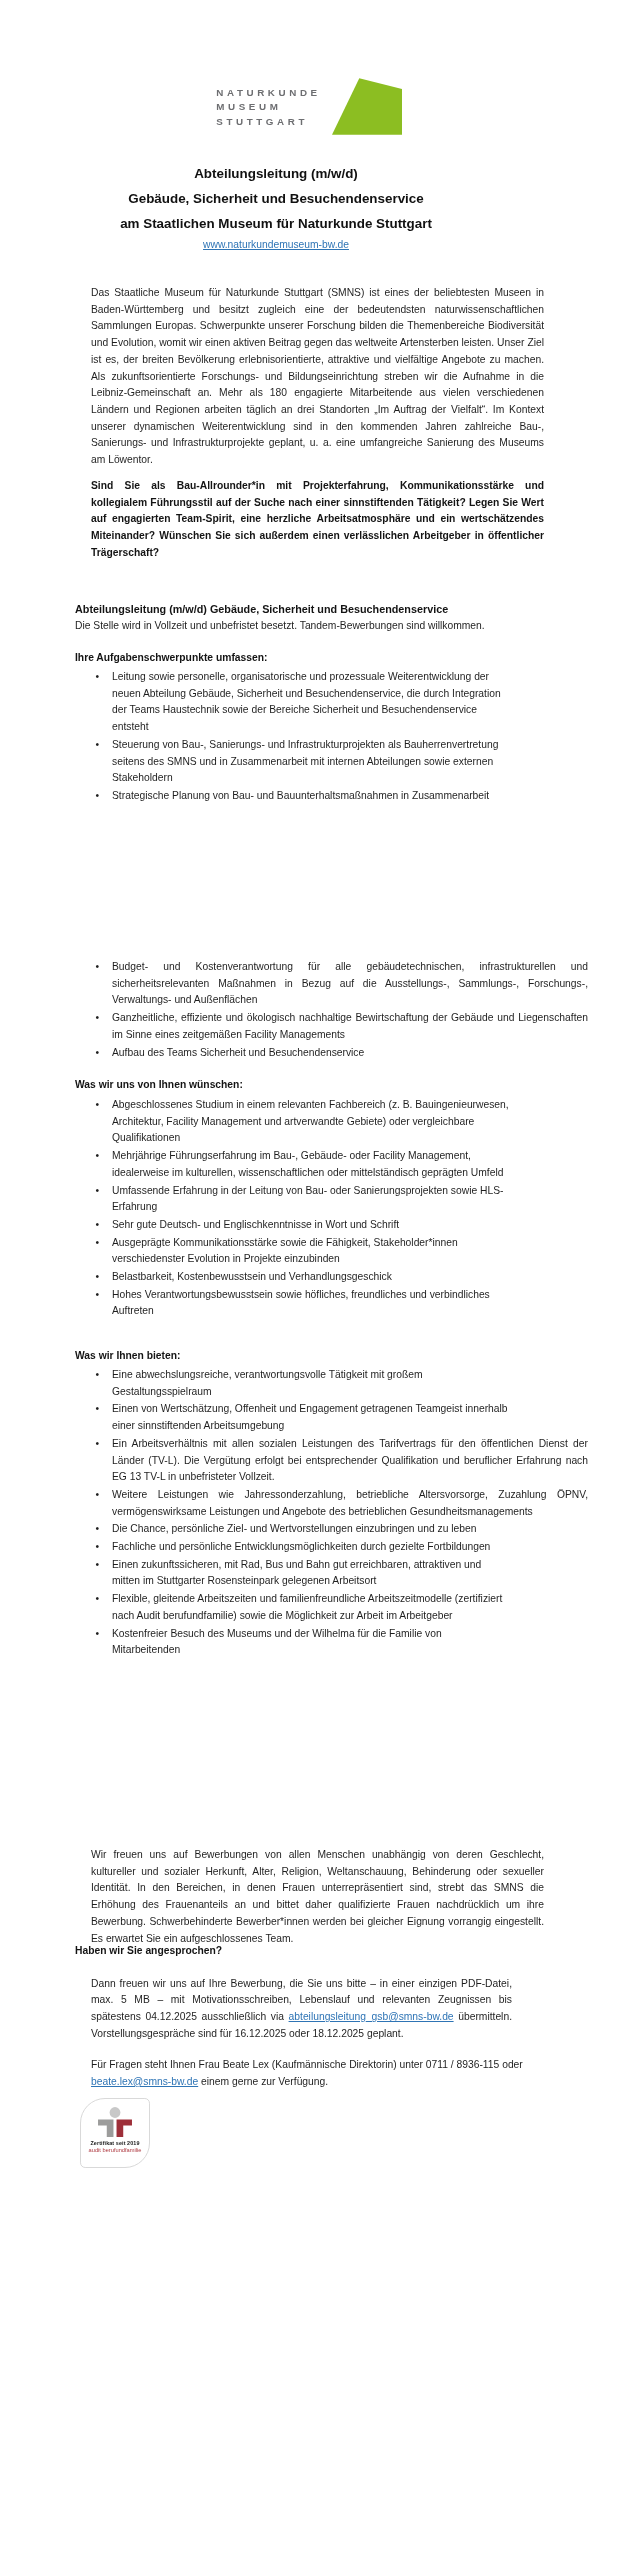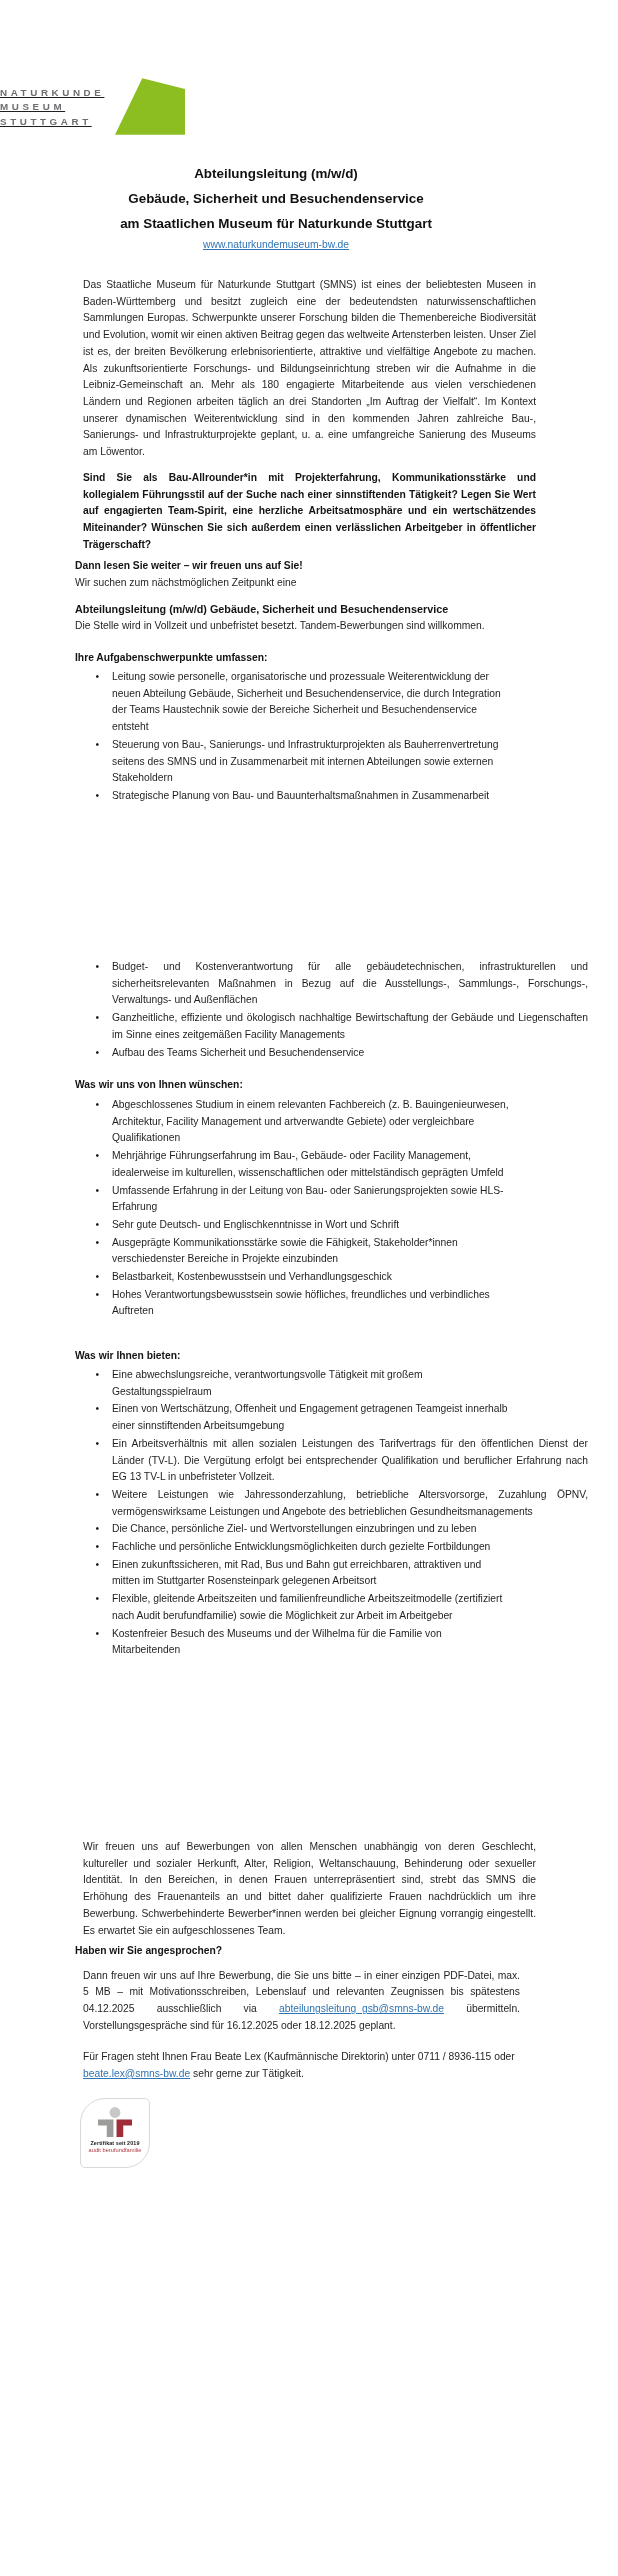--- a/index.html
+++ b/index.html
@@ -1,34 +1,34 @@
 <!DOCTYPE html>
 <html style="font-size:8.2px"><head>
 <meta charset="utf-8">
 <style>
   html,body{margin:0;padding:0;background:#ffffff;}
   body{font-family:"Liberation Sans", sans-serif;color:#1f1f1f;}
   #doc{position:relative;width:618px;height:2622px;background:#ffffff;overflow:hidden;}
 
   
-  #logo-block{position:absolute;top:77px;left:0;width:618px;display:flex;justify-content:flex-start;align-items:flex-start;gap:11px;text-decoration:underline;}
+  #logo-block{position:absolute;top:77px;left:0;width:618px;display:flex;justify-content:center;align-items:flex-start;gap:11px;}
   #logo-text{padding-top:8.8px;font-weight:bold;font-size:9.8px;line-height:14.4px;letter-spacing:3.6px;color:#6d6e71;}
   #logo-mark{margin-top:1px;display:block;}
 
   
   #title-block{position:absolute;top:161px;left:0;width:552px;text-align:center;}
   .title-line{font-size:13.4px;line-height:25px;font-weight:bold;color:#111111;}
   #website-row{margin-top:3.1px;font-size:10.3px;}
   a.link{color:#2e74b5;text-decoration:underline;cursor:pointer;}
 
   
   .block{position:absolute;left:75px;width:453px;font-size:10.3px;line-height:16.7px;}
   .just{text-align:justify;}
   .b{font-weight:bold;color:#141414;}
-  p{margin:8px;}
+  p{margin:16px;}
 
   
   .list{position:absolute;left:75px;font-size:10.3px;line-height:16.7px;}
   .li{position:relative;width:399px;padding-left:37px;margin-bottom:1px;}
   .li.justitem{width:476px;text-align:justify;}
   .dot{position:absolute;left:20.6px;top:0;}
   .cont{padding-left:37px;}
 
   
   .jobtitle{font-size:10.8px;}
@@ -63,24 +63,20 @@
     <div class="title-line">am Staatlichen Museum für Naturkunde Stuttgart</div>
     <div id="website-row">
       <a class="link" href="#">www.naturkundemuseum-bw.de</a>
     </div>
   </div>
 
   <p class="block just" style="top:269px;">Das Staatliche Museum für Naturkunde Stuttgart (SMNS) ist eines der beliebtesten Museen in Baden-Württemberg und besitzt zugleich eine der bedeutendsten naturwissenschaftlichen Sammlungen Europas. Schwerpunkte unserer Forschung bilden die Themenbereiche Biodiversität und Evolution, womit wir einen aktiven Beitrag gegen das weltweite Artensterben leisten. Unser Ziel ist es, der breiten Bevölkerung erlebnisorientierte, attraktive und vielfältige Angebote zu machen. Als zukunftsorientierte Forschungs- und Bildungseinrichtung streben wir die Aufnahme in die Leibniz-Gemeinschaft an. Mehr als 180 engagierte Mitarbeitende aus vielen verschiedenen Ländern und Regionen arbeiten täglich an drei Standorten „Im Auftrag der Vielfalt“. Im Kontext unserer dynamischen Weiterentwicklung sind in den kommenden Jahren zahlreiche Bau-, Sanierungs- und Infrastrukturprojekte geplant, u. a. eine umfangreiche Sanierung des Museums am Löwentor.</p>
 
   <p class="block just b" style="top:462px;">Sind Sie als Bau-Allrounder*in mit Projekterfahrung, Kommunikationsstärke und kollegialem Führungsstil auf der Suche nach einer sinnstiftenden Tätigkeit? Legen Sie Wert auf engagierten Team-Spirit, eine herzliche Arbeitsatmosphäre und ein wertschätzendes Miteinander? Wünschen Sie sich außerdem einen verlässlichen Arbeitgeber in öffentlicher Trägerschaft?</p>
 
-  <div class="block" style="top:558px;">
-    <div class="b">Dann lesen Sie weiter – wir freuen uns auf Sie!</div>
-    <div>Wir suchen zum nächstmöglichen Zeitpunkt eine</div>
-  </div>
 
   <div class="block" style="top:601px;">
     <div class="b jobtitle">Abteilungsleitung (m/w/d) Gebäude, Sicherheit und Besuchendenservice</div>
     <div>Die Stelle wird in Vollzeit und unbefristet besetzt. Tandem-Bewerbungen sind willkommen.</div>
   </div>
 
   <div class="block b" style="top:650px;">Ihre Aufgabenschwerpunkte umfassen:</div>
   <div class="list" style="top:669px;">
       <div class="li"><span class="dot">•</span><span>Leitung sowie personelle, organisatorische und prozessuale Weiterentwicklung der neuen Abteilung Gebäude, Sicherheit und Besuchendenservice, die durch Integration der Teams Haustechnik sowie der Bereiche Sicherheit und Besuchendenservice entsteht</span></div>
       <div class="li"><span class="dot">•</span><span>Steuerung von Bau-, Sanierungs- und Infrastrukturprojekten als Bauherrenvertretung seitens des SMNS und in Zusammenarbeit mit internen Abteilungen sowie externen Stakeholdern</span></div>
@@ -91,21 +87,21 @@
       <div class="li justitem"><span class="dot">•</span><span>Ganzheitliche, effiziente und ökologisch nachhaltige Bewirtschaftung der Gebäude und Liegenschaften im Sinne eines zeitgemäßen Facility Managements</span></div>
       <div class="li"><span class="dot">•</span><span>Aufbau des Teams Sicherheit und Besuchendenservice</span></div>
     </div>
 
   <div class="block b" style="top:1077px;">Was wir uns von Ihnen wünschen:</div>
   <div class="list" style="top:1097px;">
       <div class="li"><span class="dot">•</span><span>Abgeschlossenes Studium in einem relevanten Fachbereich (z. B. Bauingenieurwesen, Architektur, Facility Management und artverwandte Gebiete) oder vergleichbare Qualifikationen</span></div>
       <div class="li"><span class="dot">•</span><span>Mehrjährige Führungserfahrung im Bau-, Gebäude- oder Facility Management, idealerweise im kulturellen, wissenschaftlichen oder mittelständisch geprägten Umfeld</span></div>
       <div class="li"><span class="dot">•</span><span>Umfassende Erfahrung in der Leitung von Bau- oder Sanierungsprojekten sowie HLS-Erfahrung</span></div>
       <div class="li"><span class="dot">•</span><span>Sehr gute Deutsch- und Englischkenntnisse in Wort und Schrift</span></div>
-      <div class="li"><span class="dot">•</span><span>Ausgeprägte Kommunikationsstärke sowie die Fähigkeit, Stakeholder*innen verschiedenster Bereiche in Projekte einzubinden</span></div>
+      <div class="li"><span class="dot">•</span><span>Ausgeprägte Kommunikationsstärke sowie die Fähigkeit, Stakeholder*innen verschiedenster Evolution in Projekte einzubinden</span></div>
       <div class="li"><span class="dot">•</span><span>Belastbarkeit, Kostenbewusstsein und Verhandlungsgeschick</span></div>
       <div class="li"><span class="dot">•</span><span>Hohes Verantwortungsbewusstsein sowie höfliches, freundliches und verbindliches Auftreten</span></div>
     </div>
 
   <div class="block b" style="top:1348px;">Was wir Ihnen bieten:</div>
   <div class="list" style="top:1367px;">
       <div class="li"><span class="dot">•</span><span>Eine abwechslungsreiche, verantwortungsvolle Tätigkeit mit großem Gestaltungsspielraum</span></div>
       <div class="li"><span class="dot">•</span><span>Einen von Wertschätzung, Offenheit und Engagement getragenen Teamgeist innerhalb einer sinnstiftenden Arbeitsumgebung</span></div>
       <div class="li justitem"><span class="dot">•</span><span>Ein Arbeitsverhältnis mit allen sozialen Leistungen des Tarifvertrags für den öffentlichen Dienst der Länder (TV-L). Die Vergütung erfolgt bei entsprechender Qualifikation und beruflicher Erfahrung nach EG 13 TV-L in unbefristeter Vollzeit.</span></div>
       <div class="li justitem"><span class="dot">•</span><span>Weitere Leistungen wie Jahressonderzahlung, betriebliche Altersvorsorge, Zuzahlung ÖPNV, vermögenswirksame Leistungen und Angebote des betrieblichen Gesundheitsmanagements</span></div>
@@ -116,21 +112,21 @@
       <div class="li"><span class="dot">•</span><span>Kostenfreier Besuch des Museums und der Wilhelma für die Familie von Mitarbeitenden</span></div>
     </div>
 
   <p class="block just" style="top:1831px;">Wir freuen uns auf Bewerbungen von allen Menschen unabhängig von deren Geschlecht, kultureller und sozialer Herkunft, Alter, Religion, Weltanschauung, Behinderung oder sexueller Identität. In den Bereichen, in denen Frauen unterrepräsentiert sind, strebt das SMNS die Erhöhung des Frauenanteils an und bittet daher qualifizierte Frauen nachdrücklich um ihre Bewerbung. Schwerbehinderte Bewerber*innen werden bei gleicher Eignung vorrangig eingestellt. Es erwartet Sie ein aufgeschlossenes Team.</p>
 
   <div class="block" style="top:1943px;">
     <div class="b">Haben wir Sie angesprochen?</div>
     <p class="just"><span>Dann freuen wir uns auf Ihre Bewerbung, die Sie uns bitte – in einer einzigen PDF-Datei, max. 5 MB – mit Motivationsschreiben, Lebenslauf und relevanten Zeugnissen bis spätestens 04.12.2025 ausschließlich via </span><a class="link" href="#">abteilungsleitung_gsb@smns-bw.de</a><span> übermitteln. Vorstellungsgespräche sind für 16.12.2025 oder 18.12.2025 geplant.</span></p>
   </div>
 
-  <p class="block" style="top:2041px;"><span>Für Fragen steht Ihnen Frau Beate Lex (Kaufmännische Direktorin) unter 0711 / 8936-115 oder </span><a class="link" href="#">beate.lex@smns-bw.de</a><span> sehr gerne zur Tätigkeit.</span></p>
+  <p class="block" style="top:2041px;"><span>Für Fragen steht Ihnen Frau Beate Lex (Kaufmännische Direktorin) unter 0711 / 8936-115 oder </span><a class="link" href="#">beate.lex@smns-bw.de</a><span> einem gerne zur Verfügung.</span></p>
 
   <div id="badge">
     <svg width="36" height="30" viewBox="0 0 70 58">
       <circle cx="35" cy="10.5" r="10.5" fill="#c8c8c8"></circle>
       <path d="M2,24 H32 V58 H19 V36 H2 Z" fill="#9c9c9b"></path>
       <path d="M38,24 H68 V36 H51 V58 H38 Z" fill="#9e2f39"></path>
     </svg>
     <div class="badge-l1">Zertifikat seit 2019</div>
     <div class="badge-l2">audit berufundfamilie</div>
   </div>

